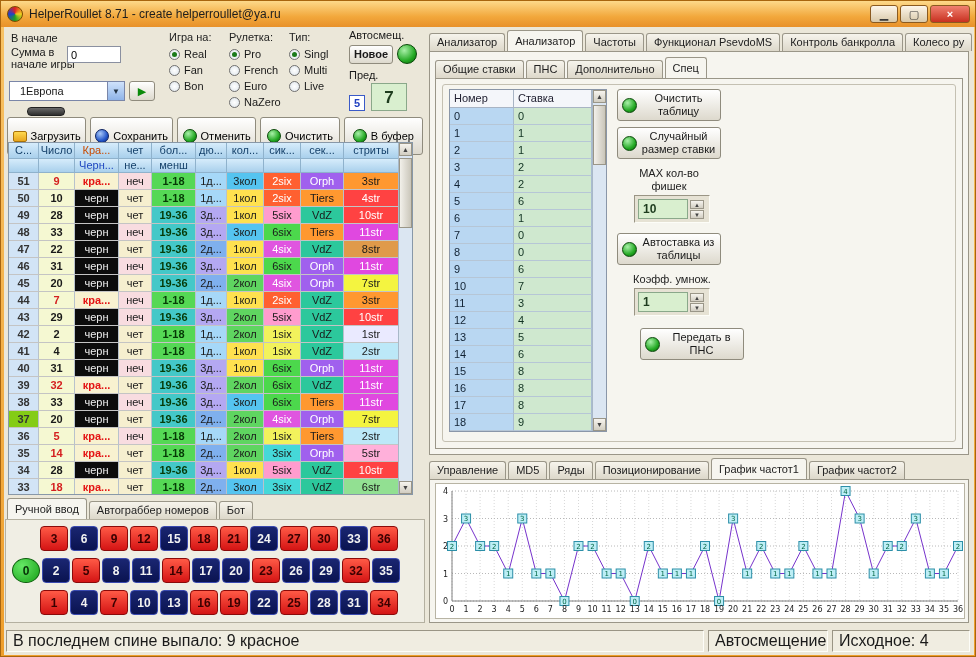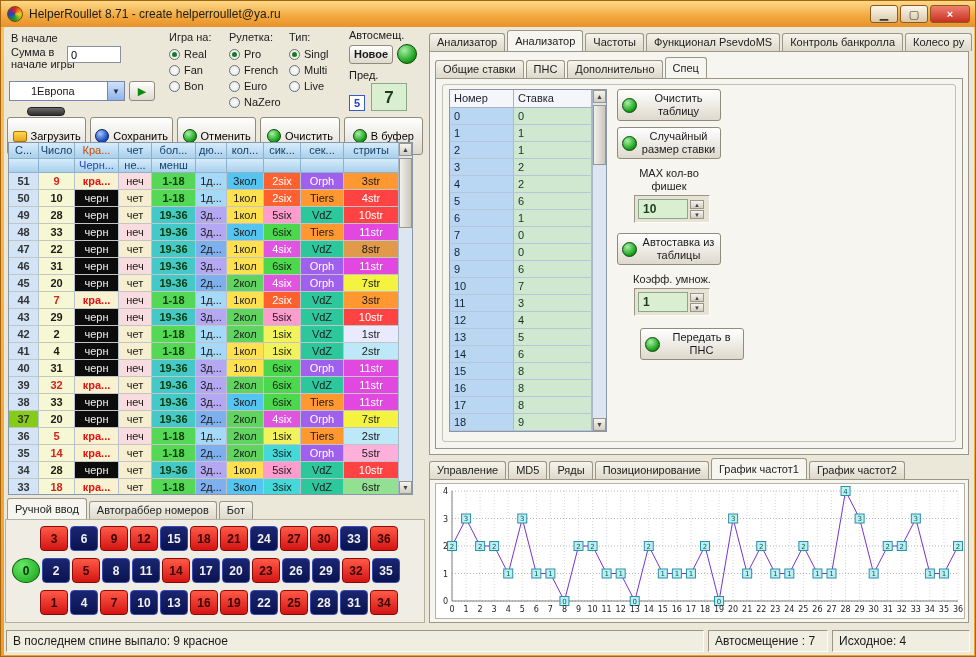--- a/index.html
+++ b/index.html
@@ -8,21 +8,21 @@
   .titlebar{position:absolute;left:0;top:0;right:0;height:26px;display:flex;align-items:center;padding:0 6px;background:linear-gradient(#fdd98a,#f2a83c 60%,#e8912a);}
   .app-icon{width:16px;height:16px;border-radius:50%;background:conic-gradient(#e02020,#f0d020,#20a020,#2040d0,#e02020);border:1px solid #7a4a00;}
   .title-text{margin-left:6px;font-size:12px;color:#1d1d1d;}
   .capbtns{position:absolute;right:5px;top:4px;display:flex;gap:2px;}
   .cap{width:28px;height:18px;border:1px solid #8a5a20;border-radius:3px;background:linear-gradient(#fdf6ea,#d9c9a9);display:flex;align-items:center;justify-content:center;font-size:11px;color:#333;line-height:1;}
   .cap.close{width:40px;background:linear-gradient(#f08170,#c83020);color:#fff;font-weight:bold;}
   .content{position:absolute;left:3px;top:26px;width:970px;height:628px;background:#ebe7d9;}
   .lbl{position:absolute;white-space:nowrap;}
   .txtinput{position:absolute;border:1px solid #8a90a0;background:#fff;font:11px "Liberation Sans",sans-serif;padding:1px 3px;}
   .combo{position:absolute;left:8px;top:80px;width:116px;height:20px;border:1px solid #7a86a8;background:#fff;display:flex;align-items:center;}
-  .combo .cval{flex:1;padding-left:21px;}
+  .combo .cval{flex:1;padding-left:10px;}
   .combo .cbtn{width:17px;height:18px;background:linear-gradient(#cfe2fb,#8fb4e8);border-left:1px solid #7a86a8;display:flex;align-items:center;justify-content:center;font-size:8px;color:#234;}
   .playbtn{position:absolute;left:128px;top:80px;width:26px;height:20px;border:1px solid #8f8b7d;border-radius:3px;background:linear-gradient(#ffffff,#ddd9cd);color:#0b8a0b;font-size:11px;display:flex;align-items:center;justify-content:center;}
   .minibtn{position:absolute;left:26px;top:106px;width:38px;height:9px;border-radius:4px;background:linear-gradient(#6a6a6a,#2e2e2e);border:1px solid #222;}
   .rgroups{position:absolute;left:168px;top:30px;display:flex;gap:8px;}
   .rgroup{min-width:52px;}
   .rgroup .rlabel{margin-bottom:3px;color:#222;}
   .radio-row{display:flex;align-items:center;height:16px;cursor:default;}
   .rb{width:11px;height:11px;border-radius:50%;border:1px solid #707070;background:radial-gradient(#ffffff,#dde4ea);margin-right:4px;position:relative;flex:0 0 11px;}
   .rb.sel::after{content:'';position:absolute;left:2px;top:2px;width:5px;height:5px;border-radius:50%;background:#1a7a1a;}
   .asgroup{position:absolute;left:348px;top:28px;width:76px;}
@@ -59,21 +59,21 @@
   .tab{height:18px;line-height:17px;padding:0 7px;border:1px solid #9a9688;border-bottom:none;border-radius:3px 3px 0 0;background:linear-gradient(#f6f4ec,#ddd8ca);margin-right:2px;white-space:nowrap;color:#222;}
   .tab.active{height:21px;line-height:20px;background:#f6f5ef;position:relative;z-index:2;}
   .page{position:absolute;border:1px solid #9a9688;background:#f6f5ef;}
   
   .numpad{position:absolute;left:4px;top:518px;width:420px;height:104px;background:#f0eee4;border:1px solid #b4b0a0;}
   .nprow{position:absolute;display:flex;gap:2px;}
   .np{width:28px;height:25px;border-radius:4px;border:1px solid #3a4ab0;background:linear-gradient(#1a2672,#0a1350);color:#f2f2f2;font-weight:bold;font-size:12px;display:flex;align-items:center;justify-content:center;}
   .np.red{background:linear-gradient(#ff5a46,#d41414);border-color:#8a0a0a;color:#3a0000;}
   .np.zero{border-radius:50%;background:radial-gradient(circle at 35% 30%,#66e866,#17a017);border-color:#0a5c0a;color:#063006;}
   
-  .scell{position:absolute;top:629px;height:22px;border:1px solid;border-color:#9a9585 #fdfdf8 #fdfdf8 #9a9585;background:#f0ede1;line-height:20px;padding:0 6px;font-size:12px;white-space:nowrap;overflow:hidden;}
+  .scell{position:absolute;top:629px;height:22px;border:1px solid;border-color:#9a9585 #fdfdf8 #fdfdf8 #9a9585;background:#f0ede1;line-height:20px;padding:0 6px;font-size:16px;white-space:nowrap;overflow:hidden;}
   
   .bettable{position:absolute;left:448px;top:88px;width:158px;height:343px;border:1px solid #8a96a8;background:#fff;overflow:hidden;}
   .bhead{display:flex;height:18px;}
   .bhead span{display:block;border-right:1px solid #a8b4c4;border-bottom:1px solid #a8b4c4;background:#f4f6fa;line-height:17px;padding-left:4px;font-size:11px;color:#223;}
   .brow{display:flex;height:17px;}
   .brow span{display:block;border-right:1px solid #a8bcd0;border-bottom:1px solid #b6c6d6;line-height:16px;padding-left:4px;font-size:11px;}
   .bn{width:64px;background:#b9d7f2;color:#123;}
   .bv{width:78px;background:#cfe8cf;color:#132;}
   .bh0{width:64px;} .bh1{width:78px;}
   .betbtns{position:absolute;left:616px;top:88px;width:110px;}

